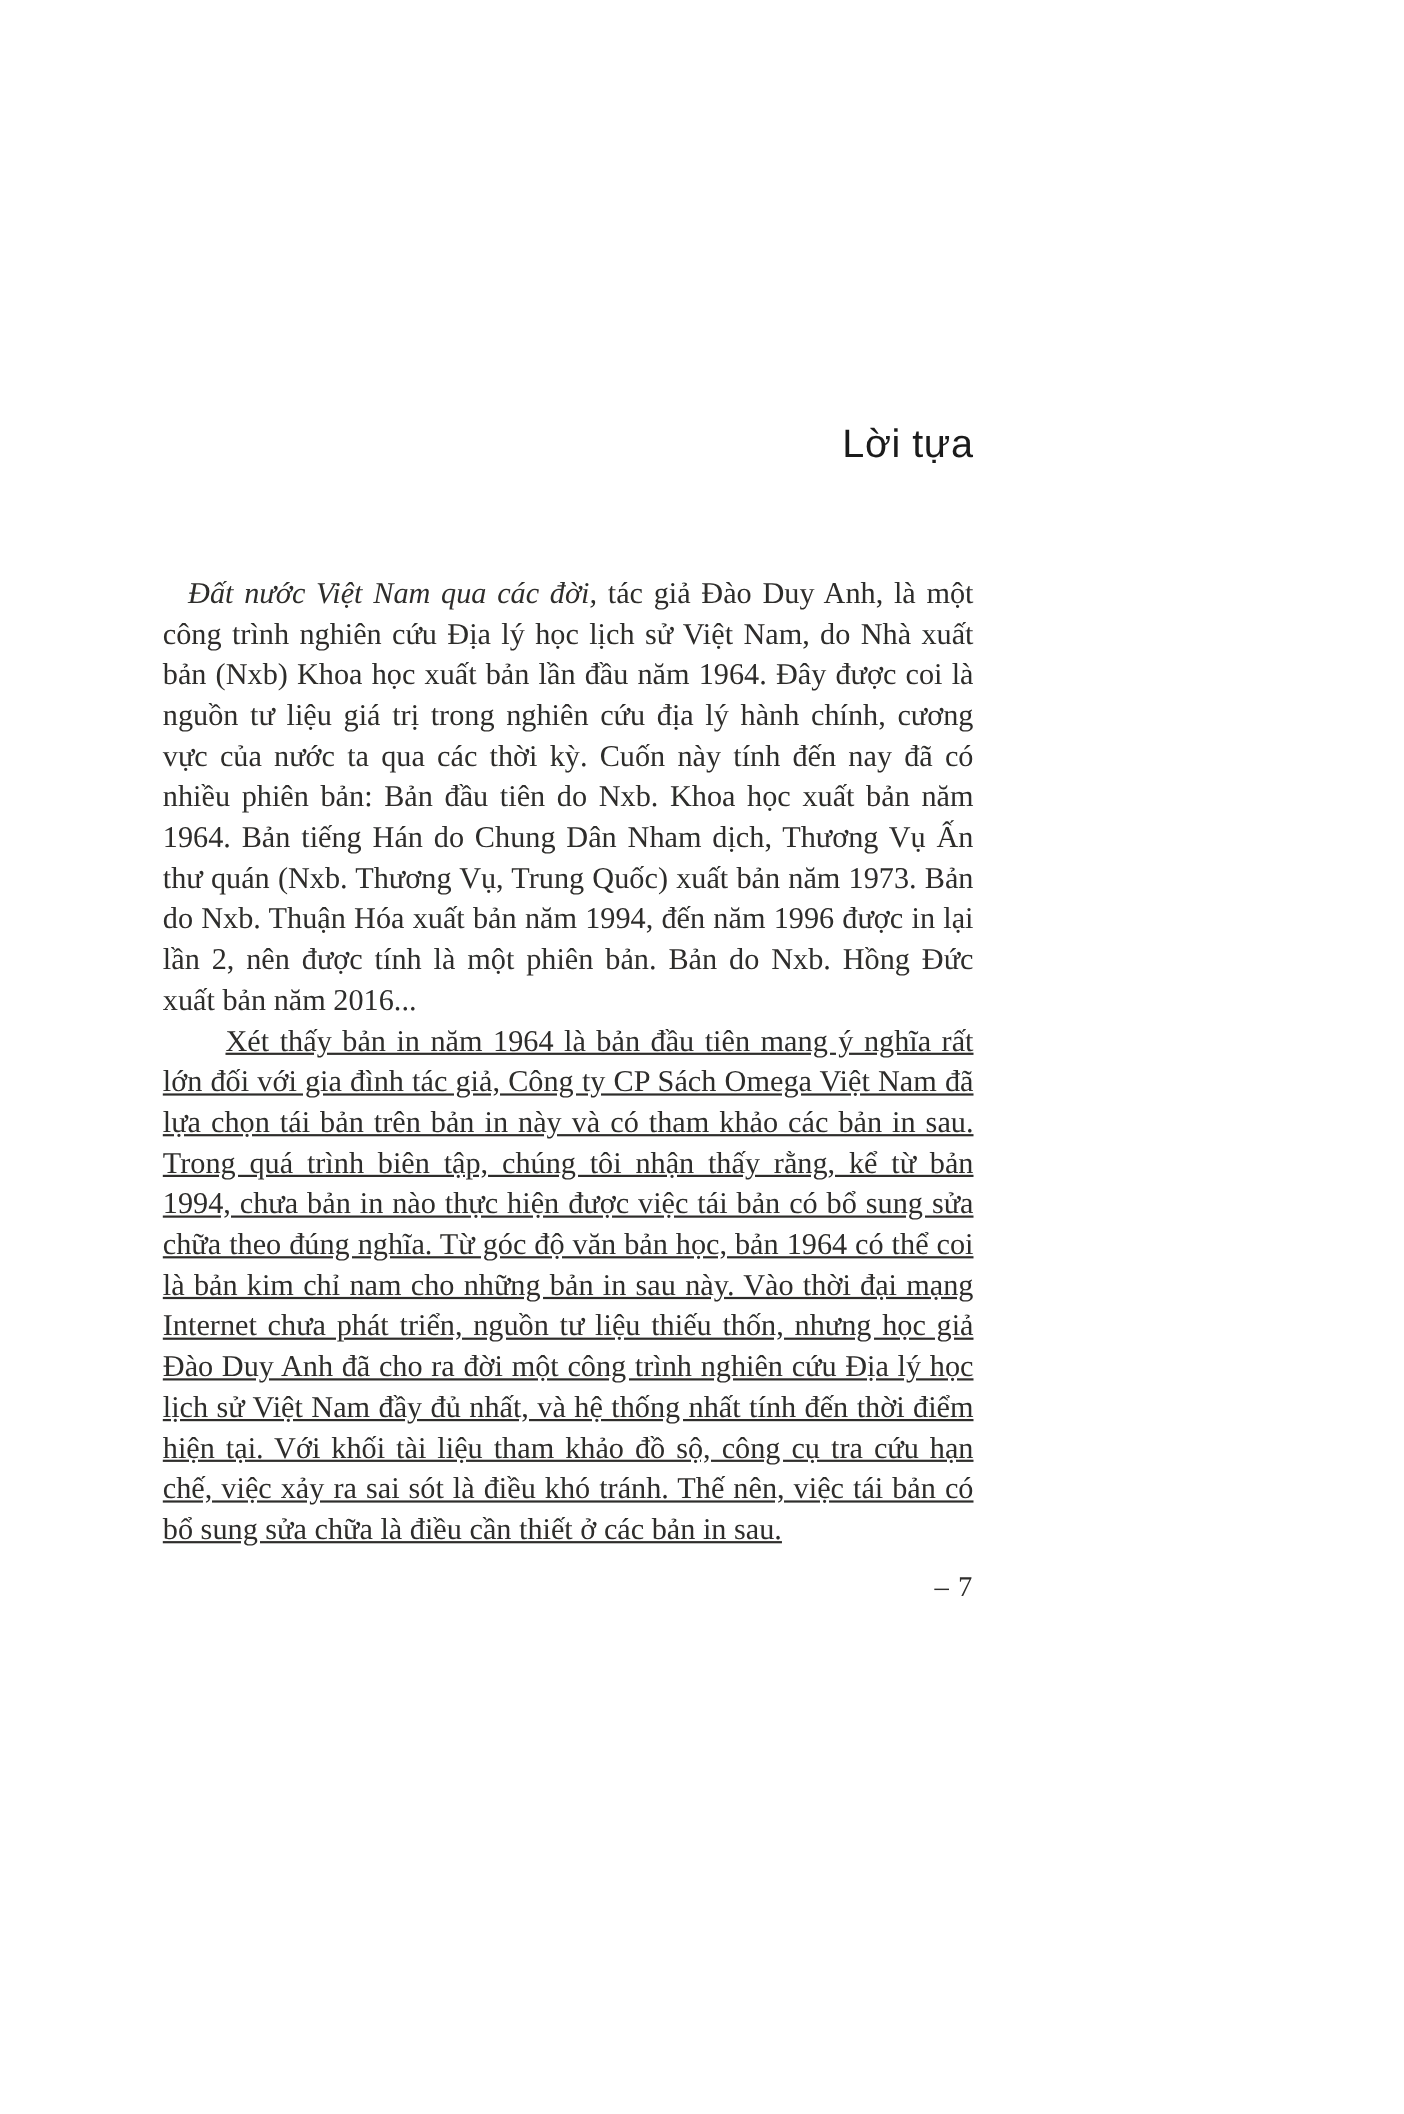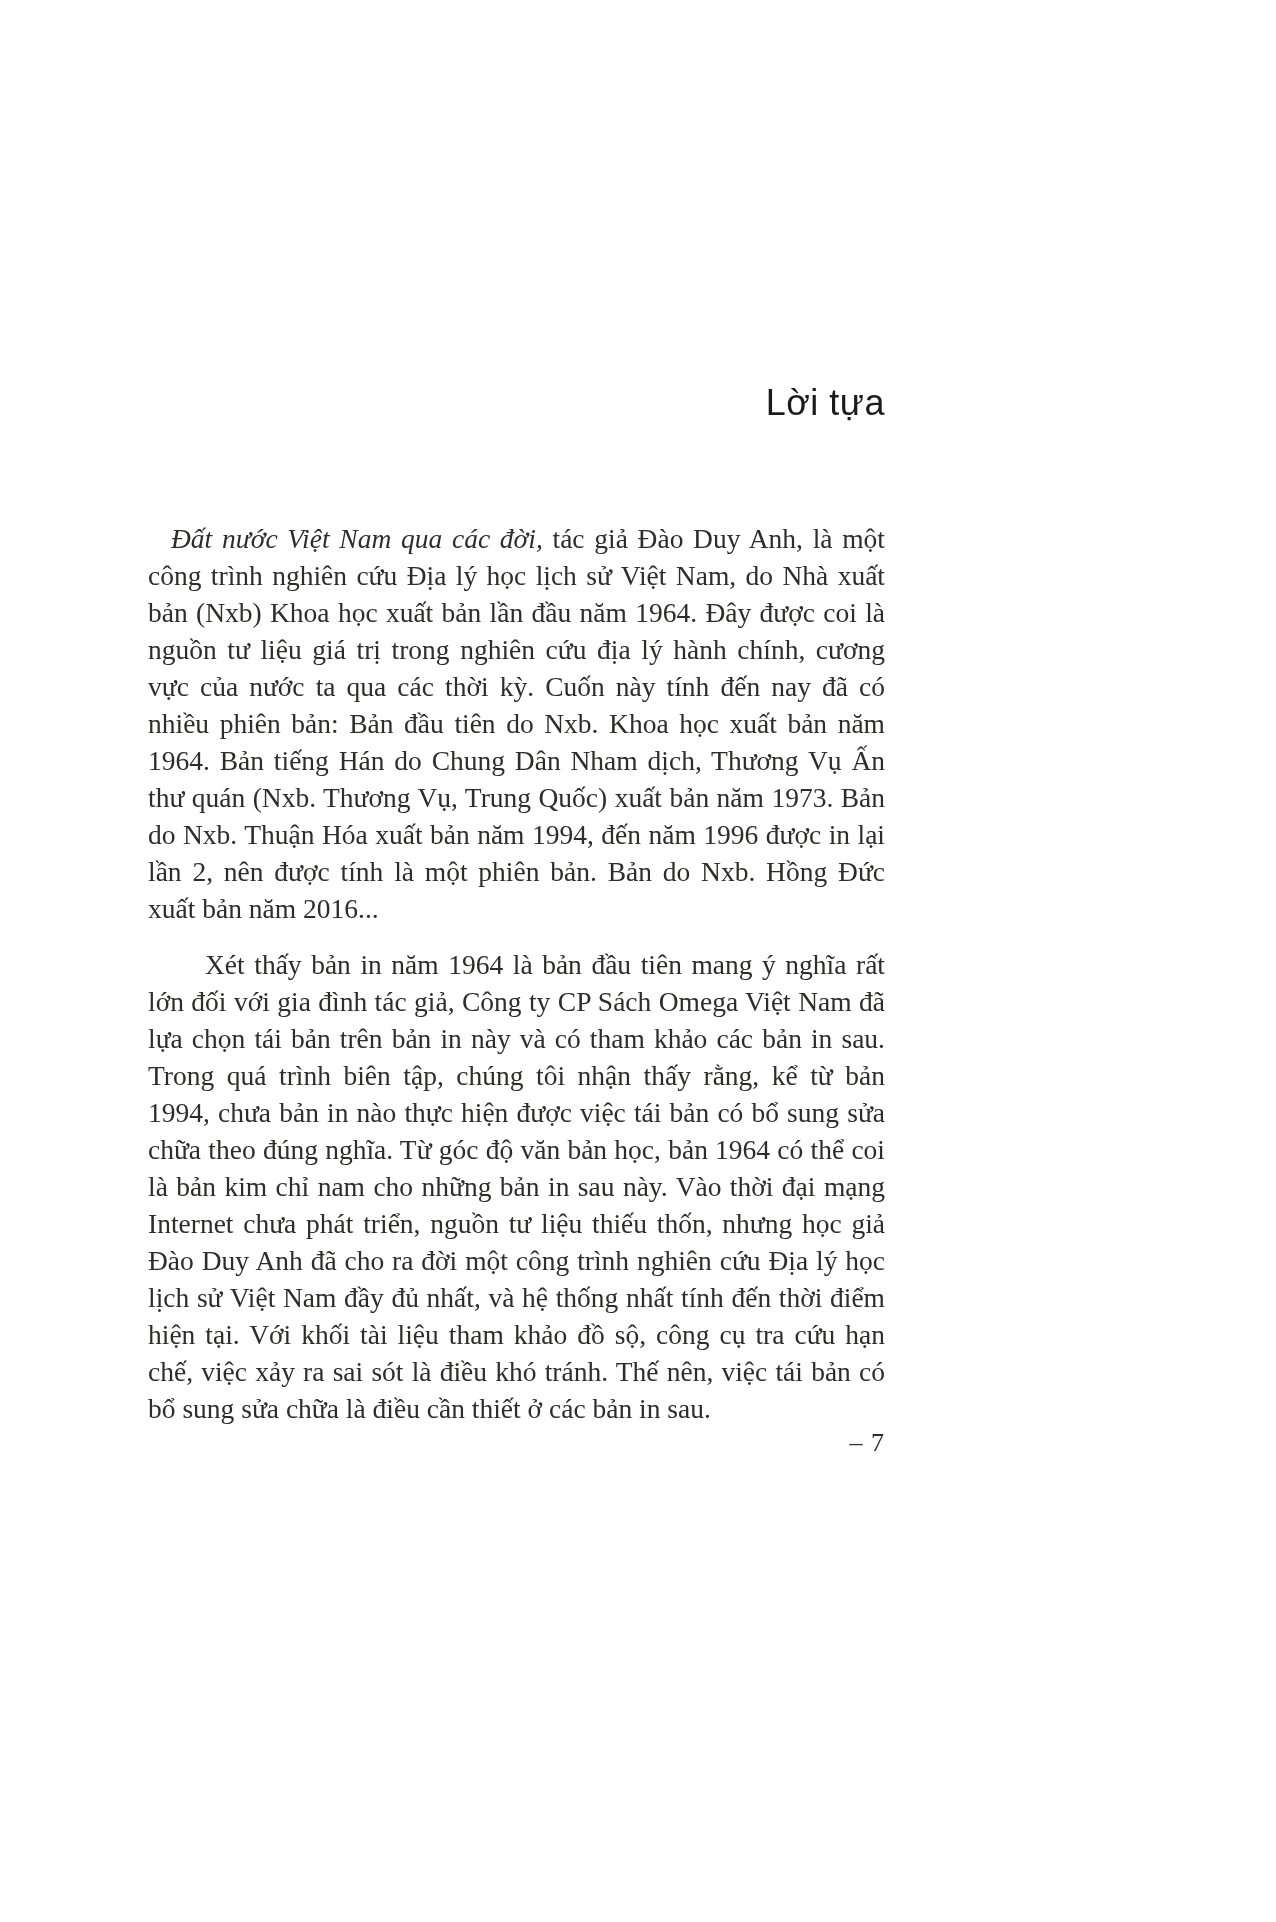--- a/index.html
+++ b/index.html
@@ -41,21 +41,21 @@
     line-height: 37px;
     text-align: justify;
     color: #2e2d2b;
   }
   .para-first .italic {
     font-style: italic;
     margin-left: 23px;
   }
   .para-indent {
     text-indent: 57px;
-    margin-top: 19px;
+    text-decoration: underline;
   }
   .page-number {
     position: absolute;
     top: 1428px;
     right: 0;
     font-size: 26px;
     color: #2e2d2b;
     letter-spacing: 1px;
   }
 </style>

